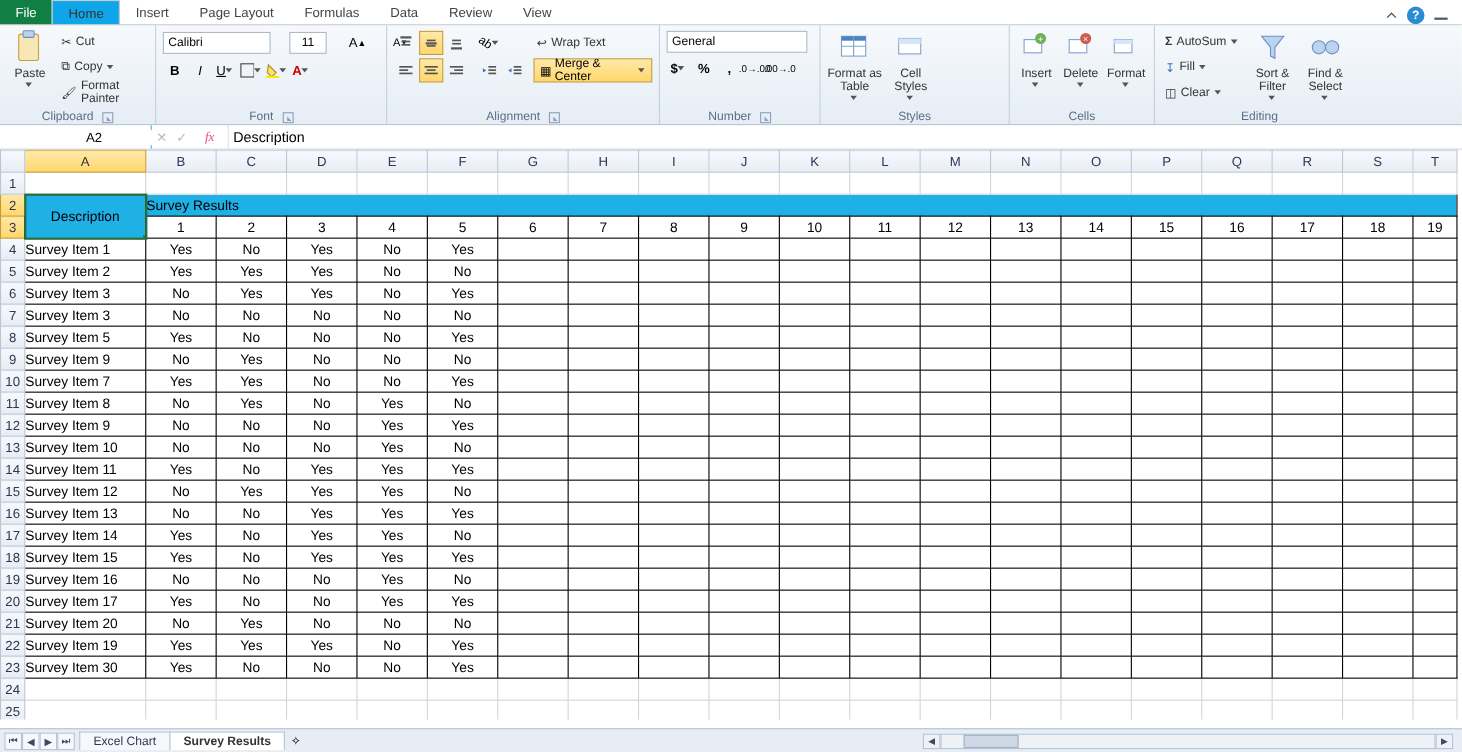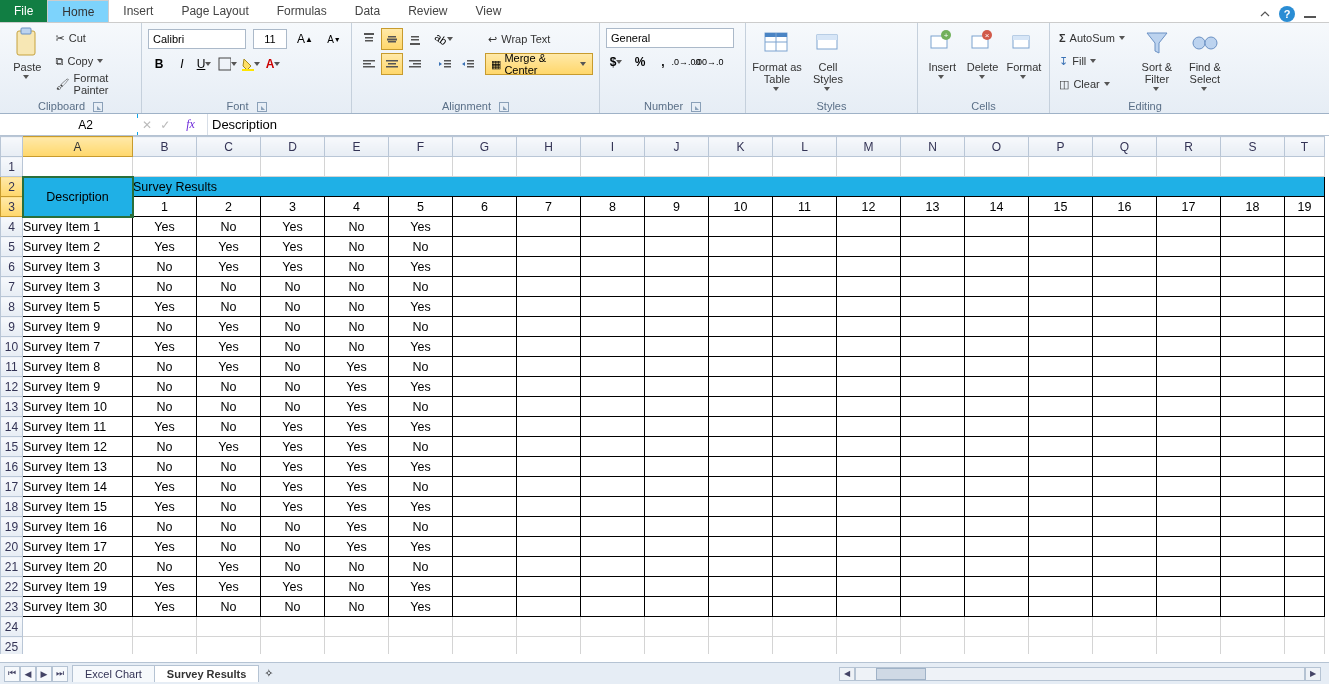--- a/index.html
+++ b/index.html
@@ -1,20 +1,20 @@
 <!DOCTYPE html>
 <html><head>
 <meta charset="utf-8">
 <style>
 *{box-sizing:border-box;margin:0;padding:0;font-family:"Segoe UI",Tahoma,sans-serif;-webkit-font-smoothing:antialiased}
 body{background:#fff;width:1329px;height:684px;overflow:hidden;font-size:12px}
 .tabbar{height:22px;display:flex;align-items:flex-end;background:#fff}
 .file-tab{background:#117e43;color:#fff;height:22px;line-height:22px;padding:0 14px;font-size:12px;cursor:pointer}
 .main-tab{height:22px;line-height:22px;padding:0 14px;font-size:12px;color:#444;cursor:pointer}
-.main-tab.active{background:#7dd3fc;border:1px solid #ccc;border-bottom:none;color:#333}
+.main-tab.active{background:#0ea5e9;border:1px solid #ccc;border-bottom:none;color:#333}
 .tabbar-right{margin-left:auto;display:flex;align-items:center;gap:8px;padding-right:12px;color:#555}
 .tabbar-right svg{display:block}
 .help-circle{width:16px;height:16px;border-radius:50%;background:#2a8dd4;color:#fff;font-weight:bold;font-size:11px;display:flex;align-items:center;justify-content:center}
 .ribbon{height:92px;border-top:1px solid #ccc;border-bottom:1px solid #9fb2c7;background:linear-gradient(#f6f9fc,#e6edf5);display:flex;overflow:hidden}
 .rgroup{display:flex;flex-direction:column;border-right:1px solid #c5d0dc;padding:2px 6px 0 6px}
 .rgroup-body{flex:1;display:flex;align-items:flex-start;gap:4px}
 .rgroup-label{text-align:center;font-size:11px;color:#5a6f87;padding:1px 0;display:flex;justify-content:center;align-items:flex-end;gap:4px}
 .dlg{width:10px;height:10px;border:1px solid #8aa0b8;position:relative;margin-left:4px;cursor:pointer}
 .dlg::after{content:"";position:absolute;right:1px;bottom:1px;width:0;height:0;border-left:4px solid #8aa0b8;border-top:4px solid transparent}
 .big-btn{display:flex;flex-direction:column;align-items:center;justify-content:flex-start;width:50px;height:70px;cursor:pointer;font-size:11px;color:#333;text-align:center;line-height:1.1;padding-top:2px}
@@ -26,21 +26,21 @@
 .iconcell.active{background:linear-gradient(#ffe9a8,#ffd76b);border:1px solid #c79b2e}
 .btn-merge{height:22px;display:flex;align-items:center;gap:3px;padding:0 5px;background:linear-gradient(#ffe9a8,#ffd76b);border:1px solid #c79b2e;cursor:pointer;font-size:11px}
 .dd{width:8px;height:8px;display:inline-block}
 .dd::after{content:"";display:block;width:0;height:0;border-left:3px solid transparent;border-right:3px solid transparent;border-top:4px solid #555;margin-top:2px}
 .namebox-bar{height:22px;border-bottom:1px solid #b5c3d3;display:flex;align-items:stretch;background:#eef2f7}
 .namebox{width:138px;border-right:1px solid #0ea5e9;display:flex;align-items:center;background:#fff}
 .namebox input{border:none;flex:1;font-size:12px;padding:0 8px;text-align:center;font-weight:500}
 .namebox .dd{margin-right:6px}
 .fx-area{display:flex;align-items:center;flex:1;background:#fff}
 .fx-icons{width:70px;display:flex;align-items:center;justify-content:space-around;color:#888;border-right:1px solid #d7dee7;height:100%}
-.fx-lbl{font-style:italic;font-family:"Times New Roman",serif;color:#6d28d9;padding:0 8px}
+.fx-lbl{font-style:italic;font-family:"Times New Roman",serif;color:#ec4899;padding:0 8px}
 .fx-input{border:none;flex:1;font-size:13px;padding:0 4px}
 .grid-wrap{position:relative;height:518px;overflow:hidden;background:#fff}
 table.grid{border-collapse:collapse;table-layout:fixed}
 table.grid th,table.grid td{border:1px solid #d4d4d4;height:20px;font-size:12.5px;padding:0;overflow:hidden;white-space:nowrap}
 table.grid thead th{background:linear-gradient(#f7f9fc,#e7edf4);color:#335;font-weight:normal;text-align:center;border-color:#b9c6d6;height:20px;font-size:12px}
 table.grid thead th.sel{background:linear-gradient(#ffe9a8,#ffd76b);border:1px solid #c79b2e;color:#333}
 table.grid tbody th{background:linear-gradient(#f7f9fc,#e7edf4);color:#335;font-weight:normal;text-align:center;border-color:#b9c6d6;width:22px;font-size:12px}
 table.grid tbody th.sel{background:linear-gradient(#ffe9a8,#ffd76b);border:1px solid #c79b2e}
 .corner{width:22px;background:linear-gradient(#f7f9fc,#e7edf4);border:1px solid #b9c6d6}
 .cell{padding:0 3px;text-align:center}
@@ -120,21 +120,21 @@
       </div>
     </div>
     <div class="rgroup-label">
         <span>Clipboard</span>
         <span class="dlg"></span>
       </div>
   </div>
 
   <div class="rgroup" style="width:210px">
     <div class="rgroup-body stack" style="gap:3px;padding-top:3px">
-      <div style="display:flex;gap:7px;align-items:center">
+      <div style="display:flex;gap:17px;align-items:center">
         <input class="fake" style="width: 98px;" value="Calibri">
         <input class="fake" style="width: 34px; text-align: center;" value="11">
         <span class="iconcell" style="font-size:12px">A<sup style="font-size:8px">▲</sup></span>
         <span class="iconcell" style="font-size:10px">A<sup style="font-size:7px">▼</sup></span>
       </div>
       <div style="display:flex;gap:1px">
         <span class="iconcell">
             <b>B</b>
           </span>
         <span class="iconcell">

